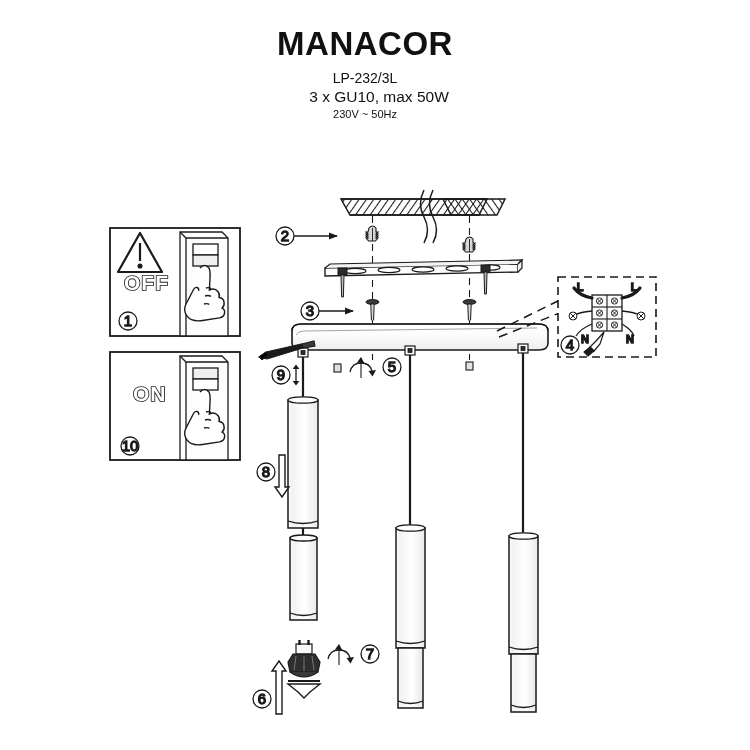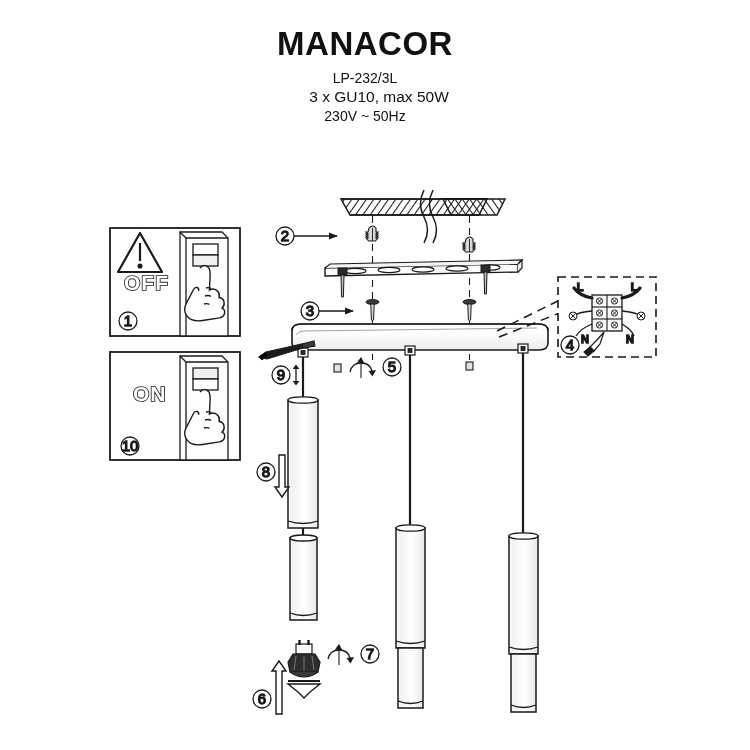--- a/index.html
+++ b/index.html
@@ -3,21 +3,21 @@
 <meta charset="utf-8">
 <style>
   html,body{margin:0;padding:0;background:#ffffff;}
   body{width:750px;height:750px;position:relative;overflow:hidden;
        font-family:"Liberation Sans", sans-serif;color:#111;}
   #sheet{position:absolute;left:0;top:0;width:750px;height:750px;}
   .hdr{position:absolute;left:0;top:0;width:730px;text-align:center;}
   .hdr .brand{font-size:33px;font-weight:bold;letter-spacing:.5px;margin-top:27px;line-height:1.0;}
   .hdr .l2{font-size:14px;margin-top:9px;line-height:1.30;}
   .hdr .l3{font-size:15.5px;line-height:1.30;padding-left:28px;}
-  .hdr .l4{font-size:14px;line-height:1.30;}
+  .hdr .l4{font-size:11px;line-height:1.30;}
   svg{position:absolute;left:0;top:0;}
   .sw-txt{font-family:"Liberation Sans", sans-serif;font-size:21px;font-weight:bold;
           fill:#ffffff;stroke:#1a1a1a;stroke-width:1.7;paint-order:stroke fill;letter-spacing:1px;}
   .num{font-family:"Liberation Sans", sans-serif;font-size:15px;fill:#111;text-anchor:middle;}
   .termtxt{font-family:"Liberation Sans", sans-serif;font-size:11px;font-weight:bold;fill:#111;text-anchor:middle;}
 </style>
 </head>
 <body>
 
 <div id="sheet">

